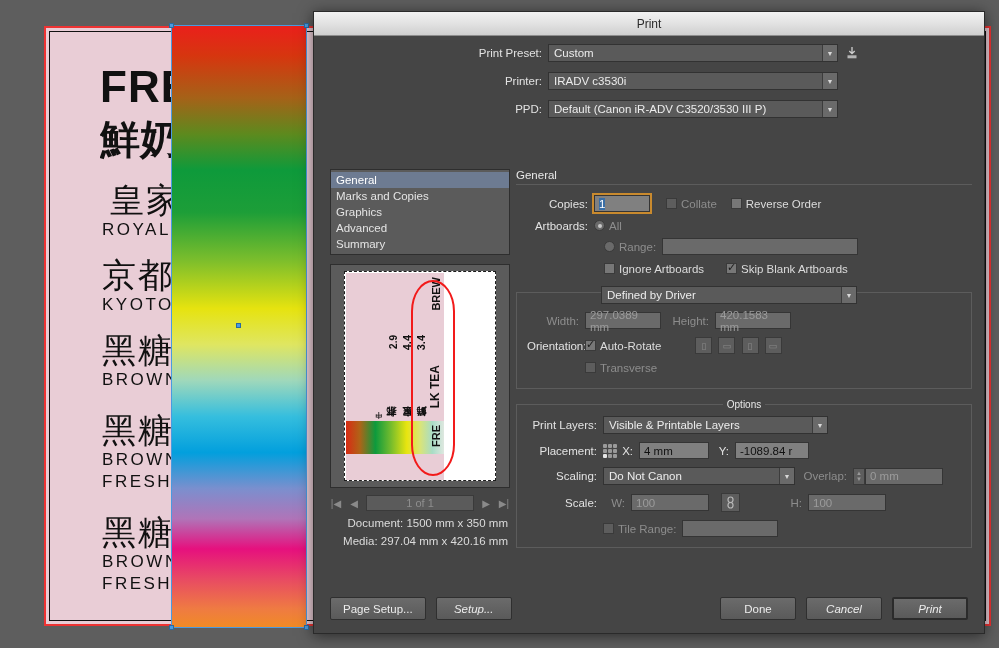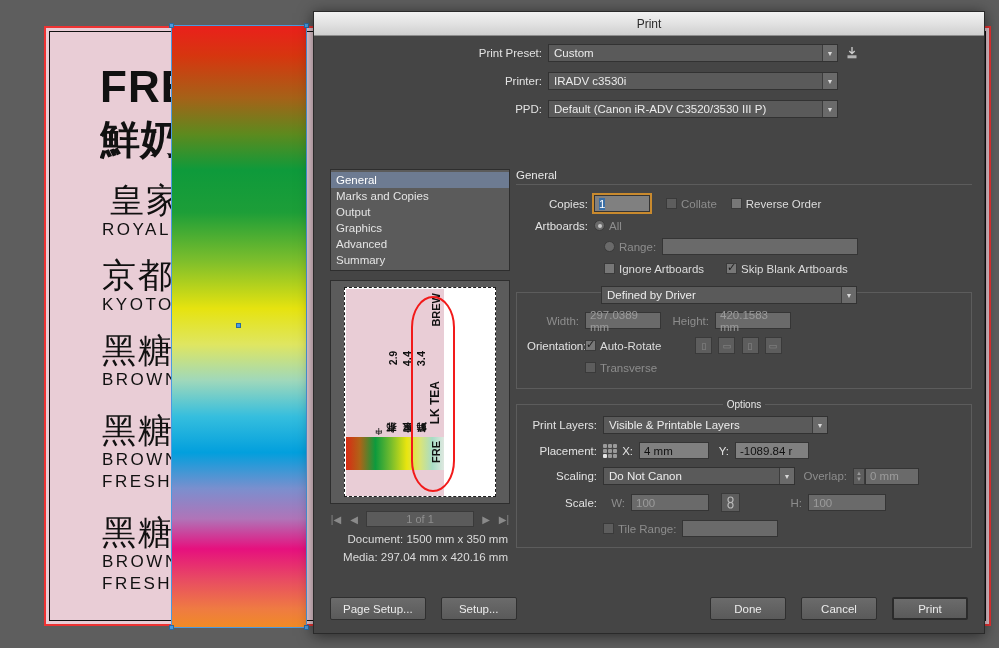--- a/index.html
+++ b/index.html
@@ -321,21 +321,21 @@
     min-width: 76px;
     padding: 0 12px;
     background: linear-gradient(to bottom, #6b6b6b, #5a5a5a);
     border: 1px solid #2f2f2f;
     border-radius: 2px;
     color: #ececec;
     font-size: 11.5px;
     display: inline-flex; align-items: center; justify-content: center;
   }
   .btn.primary { border: 2px solid #2b2b2b; }
-  .btn + .btn { margin-left: 15px; }
+  .btn + .btn { margin-left: 10px; font-style: italic; }
   #footer .spacer { flex: 1; }
 </style>
 </head>
 <body>
 
 <div id="root">
 
   <div id="canvas-bg">
     <div id="artboard-red"></div>
     <div id="artboard-inner"></div>
@@ -406,21 +406,20 @@
           </div>
         </div>
 
       </div>
 
       <div id="left-col" style="top:133px;">
 
         <div id="nav-list">
           <div class="nav-item selected">General</div>
           <div class="nav-item">Marks and Copies</div>
-          <div class="nav-item">Output</div>
           <div class="nav-item">Graphics</div>
           <div class="nav-item">Advanced</div>
           <div class="nav-item">Summary</div>
         </div>
 
         <div id="preview-box">
           <div id="preview-page">
             <div id="preview-art">
               <div class="pv-txt" style="right:2px;  top:4px;  font-size:11px;">BREW</div>
               <div class="pv-txt" style="right:16px; top:4px;  font-size:10px;">喫茶</div>
@@ -591,21 +590,21 @@
             <div class="flbl" style="width:76px;">Scaling:</div>
             <div class="select" style="width:192px;">
               <span>Do Not Canon</span>
               <span class="arrow">▼</span>
             </div>
             <div class="flbl dim" style="width:58px;">Overlap:</div>
             <span class="stepper">
               <span>▲</span>
               <span>▼</span>
             </span>
-            <div class="tfield dim" style="width:54px;">
+            <div class="tfield dim" style="width:78px;">
               <span>0 mm</span>
             </div>
           </div>
 
           <div class="frow">
             <div class="flbl" style="width:76px;">Scale:</div>
             <div class="flbl dim" style="width:28px;">W:</div>
             <div class="tfield dim" style="width:78px;">
               <span>100</span>
             </div>

